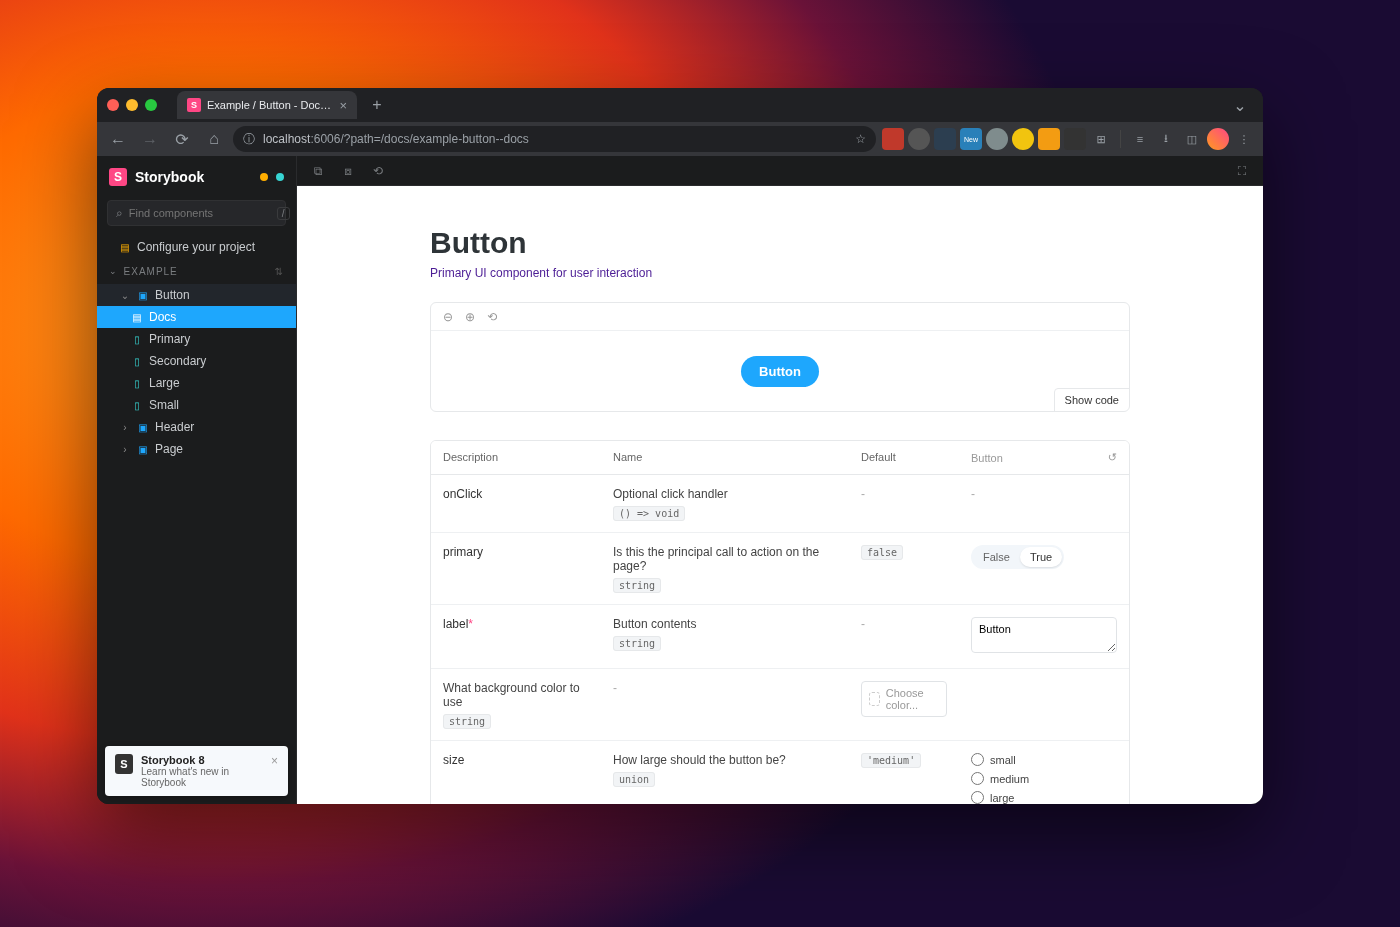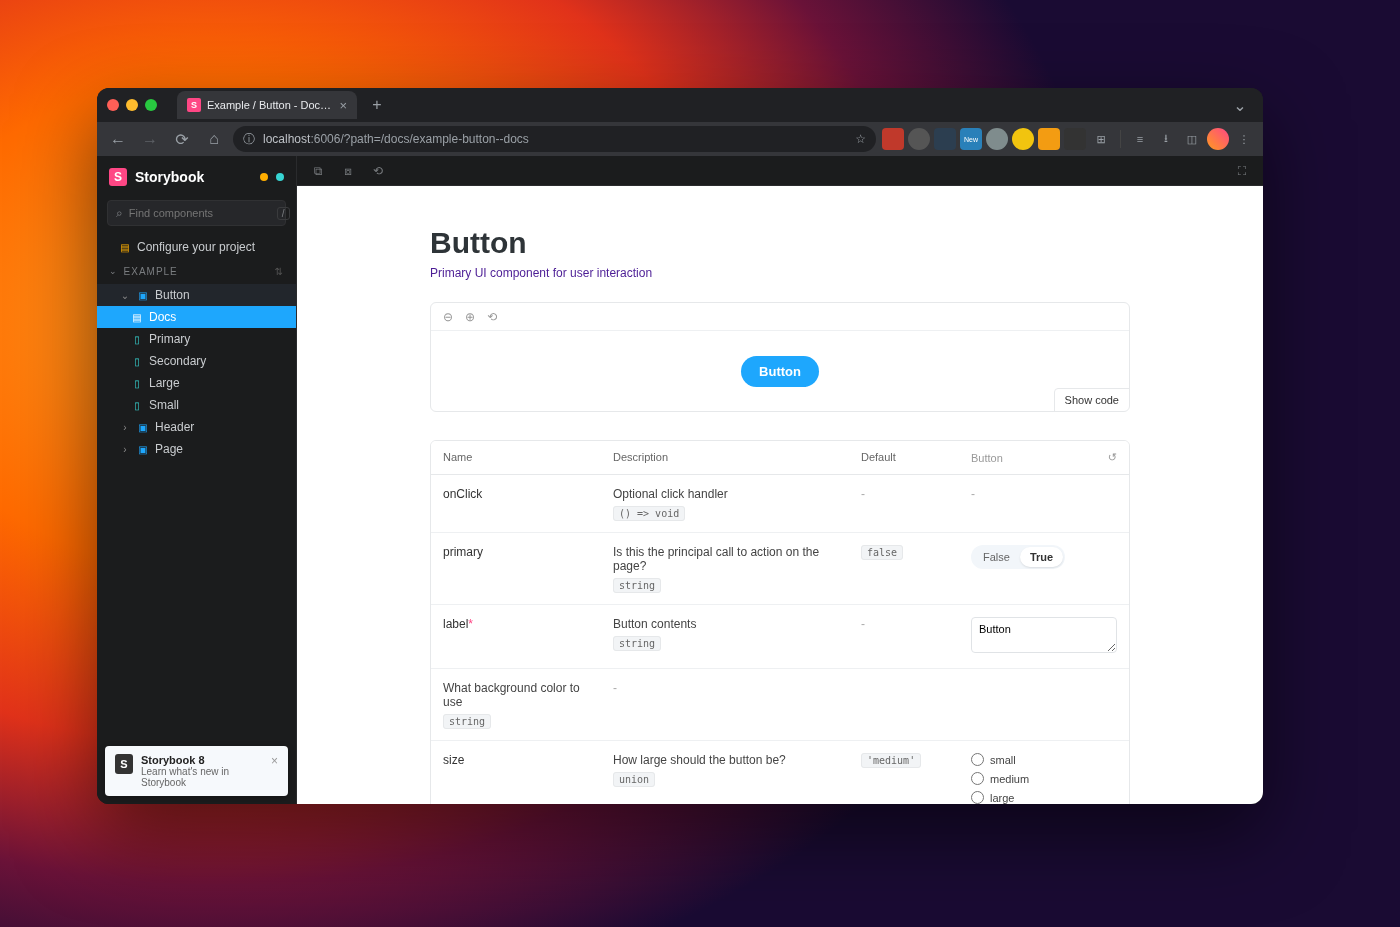--- a/index.html
+++ b/index.html
@@ -89,21 +89,21 @@
   .args-row>div{padding:12px}
   .arg-name{font-weight:400;color:#333}
   .req{color:#ff4785}
   .arg-desc{color:#444}
   .arg-type{margin-top:5px}
   .arg-type code,.arg-def code{background:#f2f4f6;border:1px solid #e6e8ea;border-radius:3px;padding:1px 5px;font-family:ui-monospace,Menlo,monospace;font-size:10px;color:#666}
   .arg-def{color:#aaa}
   .ctrl-dash{color:#aaa}
   .ctrl-toggle{display:inline-flex;background:#f2f6fa;border-radius:14px;padding:2px}
   .ctrl-toggle span{padding:4px 10px;font-size:11px;border-radius:12px;color:#666}
-  .ctrl-toggle .on{background:#fff;box-shadow:0 1px 2px rgba(0,0,0,.1);color:#333;font-weight:700}
+  .ctrl-toggle .on{background:#fff;box-shadow:0 1px 2px rgba(0,0,0,.1);color:#333;font-weight:400}
   .ctrl-text{width:100%;border:1px solid #e0e3e6;border-radius:4px;padding:5px 7px;font-size:11px;resize:vertical;min-height:24px;font-family:inherit}
   .ctrl-color{display:flex;align-items:center;gap:6px;border:1px solid #e0e3e6;border-radius:4px;padding:5px 7px;font-size:11px;color:#999}
   .ctrl-color .sw{width:14px;height:14px;border:1px dashed #ccc;border-radius:3px}
   .ctrl-radio label{display:flex;align-items:center;gap:6px;font-size:11px;color:#444;margin-bottom:6px}
   ::-webkit-scrollbar{width:10px}
   ::-webkit-scrollbar-thumb{background:#ccc;border-radius:5px}
   ::-webkit-scrollbar-track{background:#f4f4f4}
 </style>
 </head>
 <body>
@@ -255,22 +255,22 @@
               <div class="preview-canvas">
                 <button class="sample-btn">Button</button>
               </div>
               <div class="showcode">
                 <button class="sc-btn">Show code</button>
               </div>
             </div>
 
             <div class="args">
               <div class="args-head">
+                <div>Description</div>
                 <div>Name</div>
-                <div>Description</div>
                 <div>Default</div>
                 <div class="reset">
                   <span>Button</span>
                   <span style="margin-left:auto">↺</span>
                 </div>
               </div>
 
               <div class="args-row">
                 <div class="arg-name">onClick</div>
                 <div class="arg-desc">
@@ -307,20 +307,26 @@
                 <div class="arg-def">-</div>
                 <div><textarea class="ctrl-text" style="">Button</textarea></div>
               </div>
 
               <div class="args-row">
                 <div class="arg-desc">
                   <span>What background color to use</span>
                   <div class="arg-type"><code>string</code></div>
                 </div>
                 <div class="arg-def">-</div>
+                <div>
+                  <div class="ctrl-color">
+                    <span class="sw"></span>
+                    <span>Choose color...</span>
+                  </div>
+                </div>
               </div>
 
               <div class="args-row">
                 <div class="arg-name">size</div>
                 <div class="arg-desc">
                   <span>How large should the button be?</span>
                   <div class="arg-type"><code>union</code></div>
                 </div>
                 <div class="arg-def"><code>'medium'</code></div>
                 <div class="ctrl-radio">

